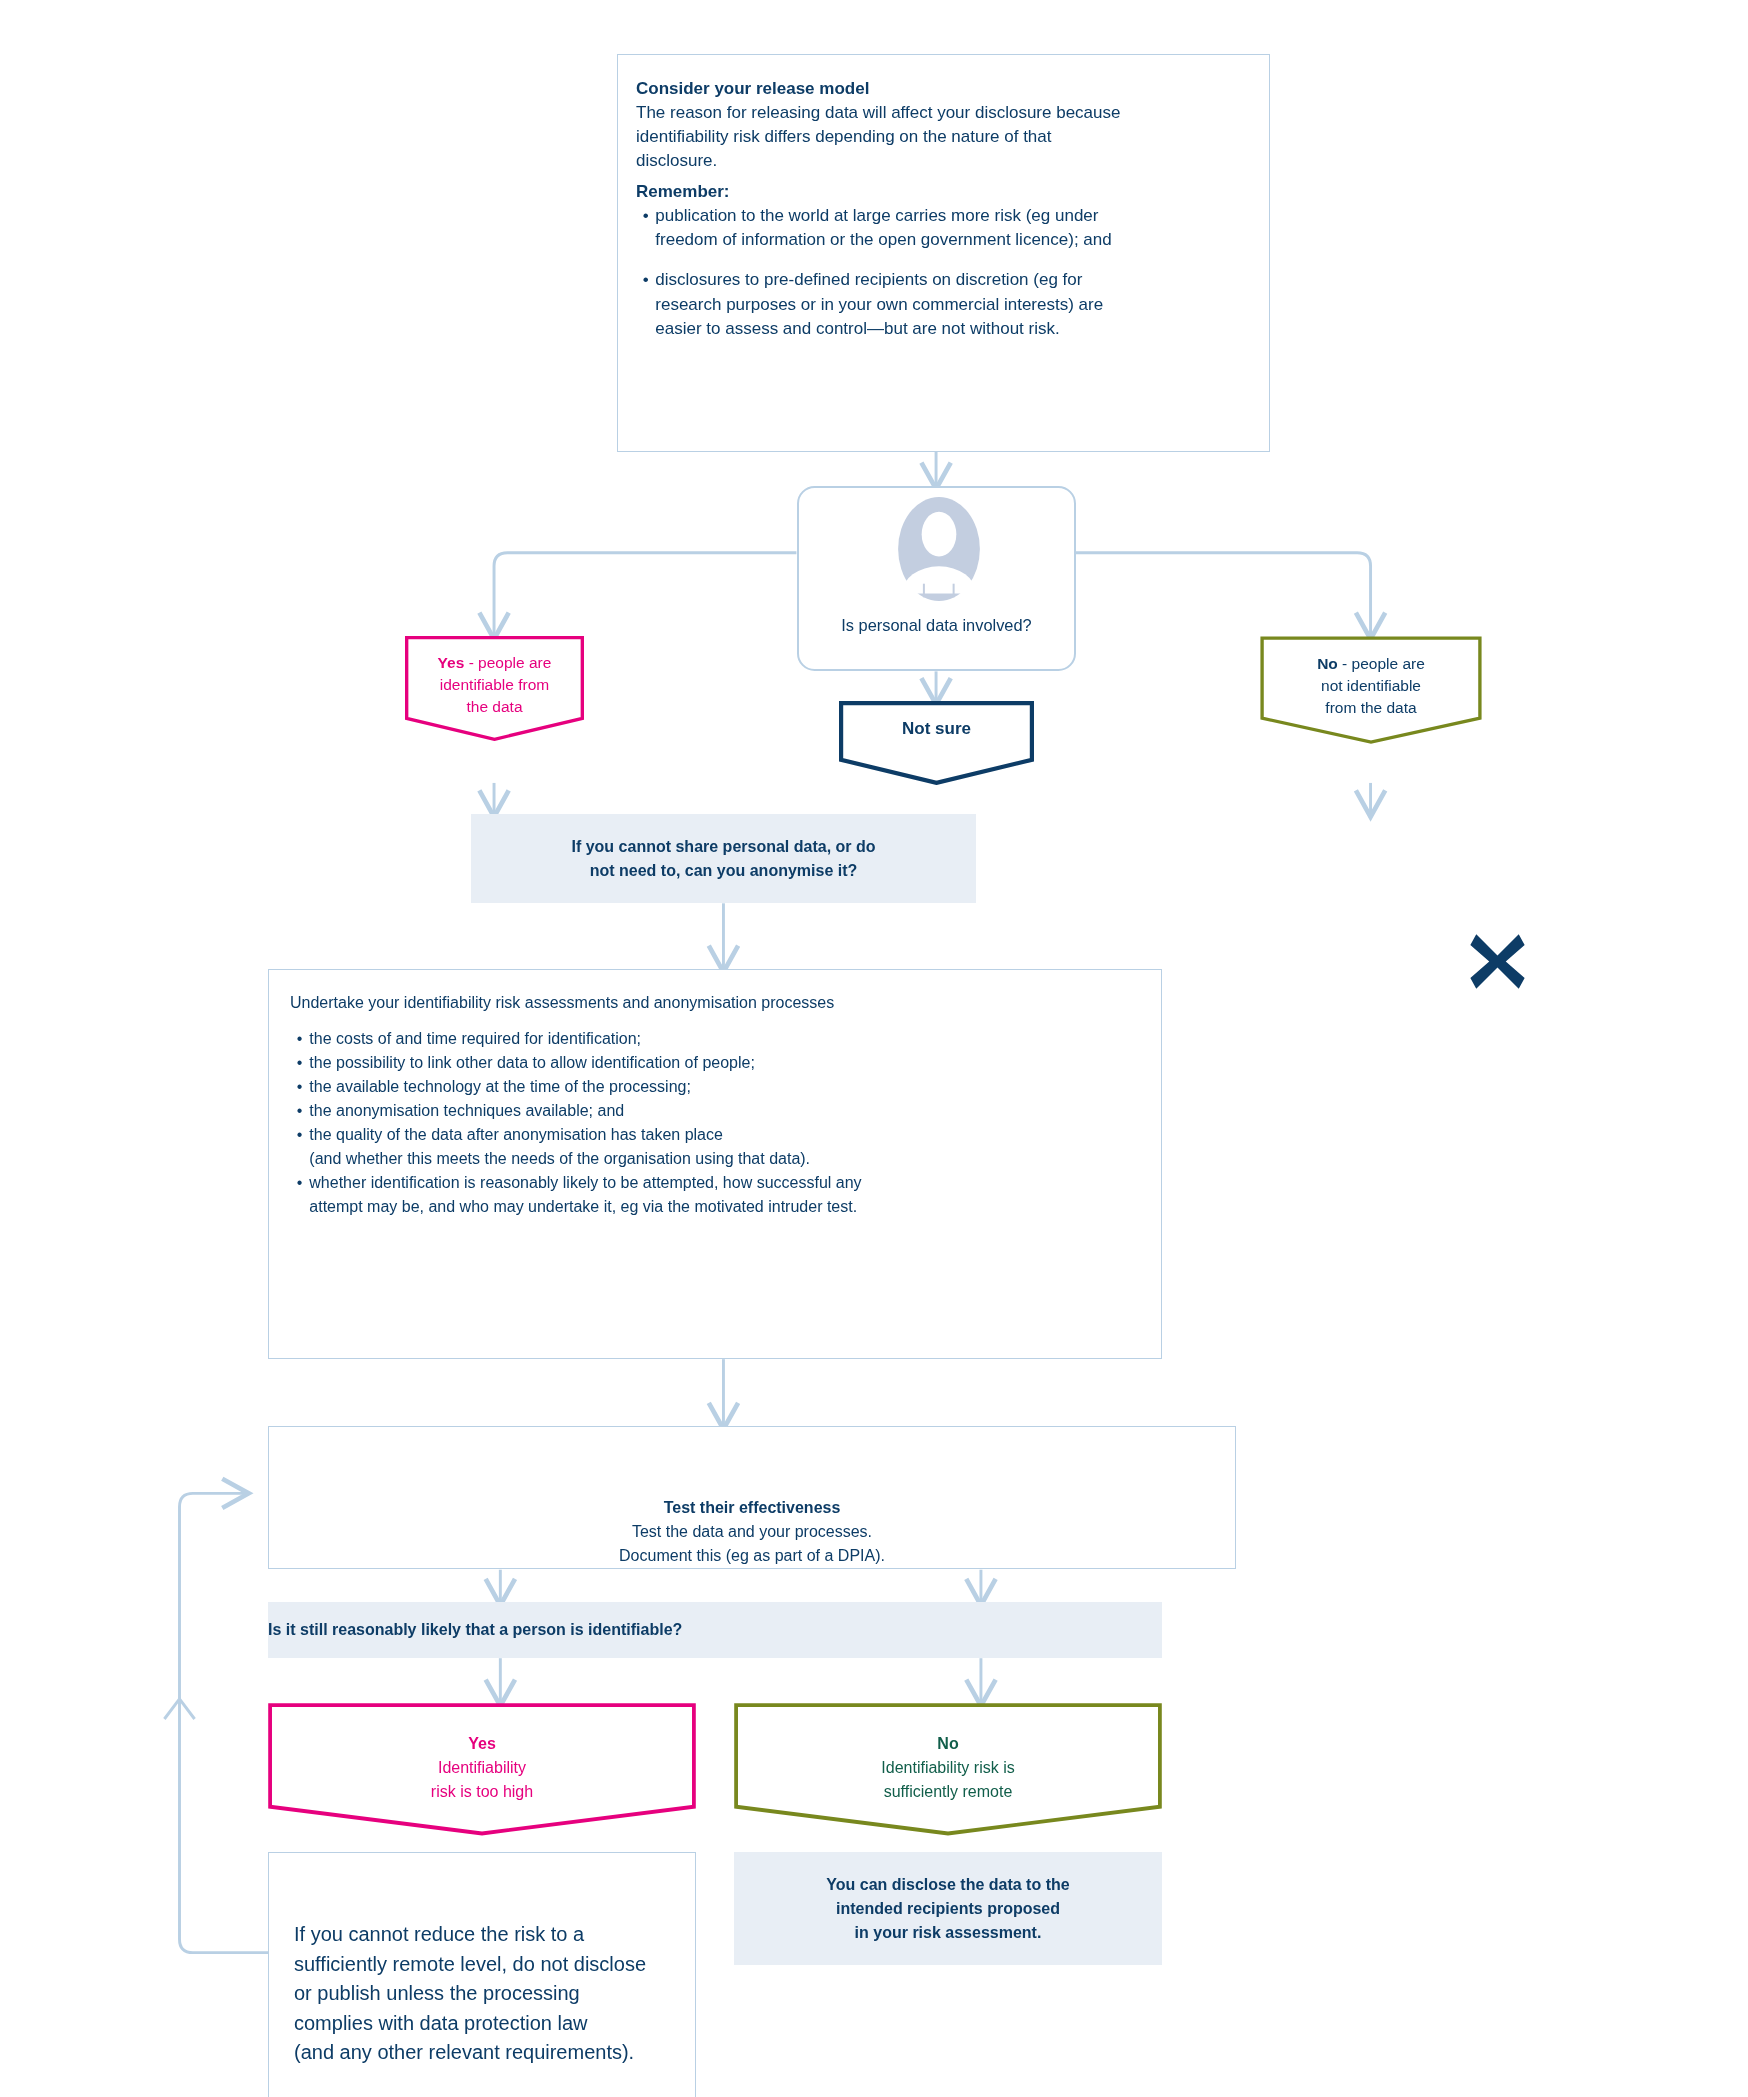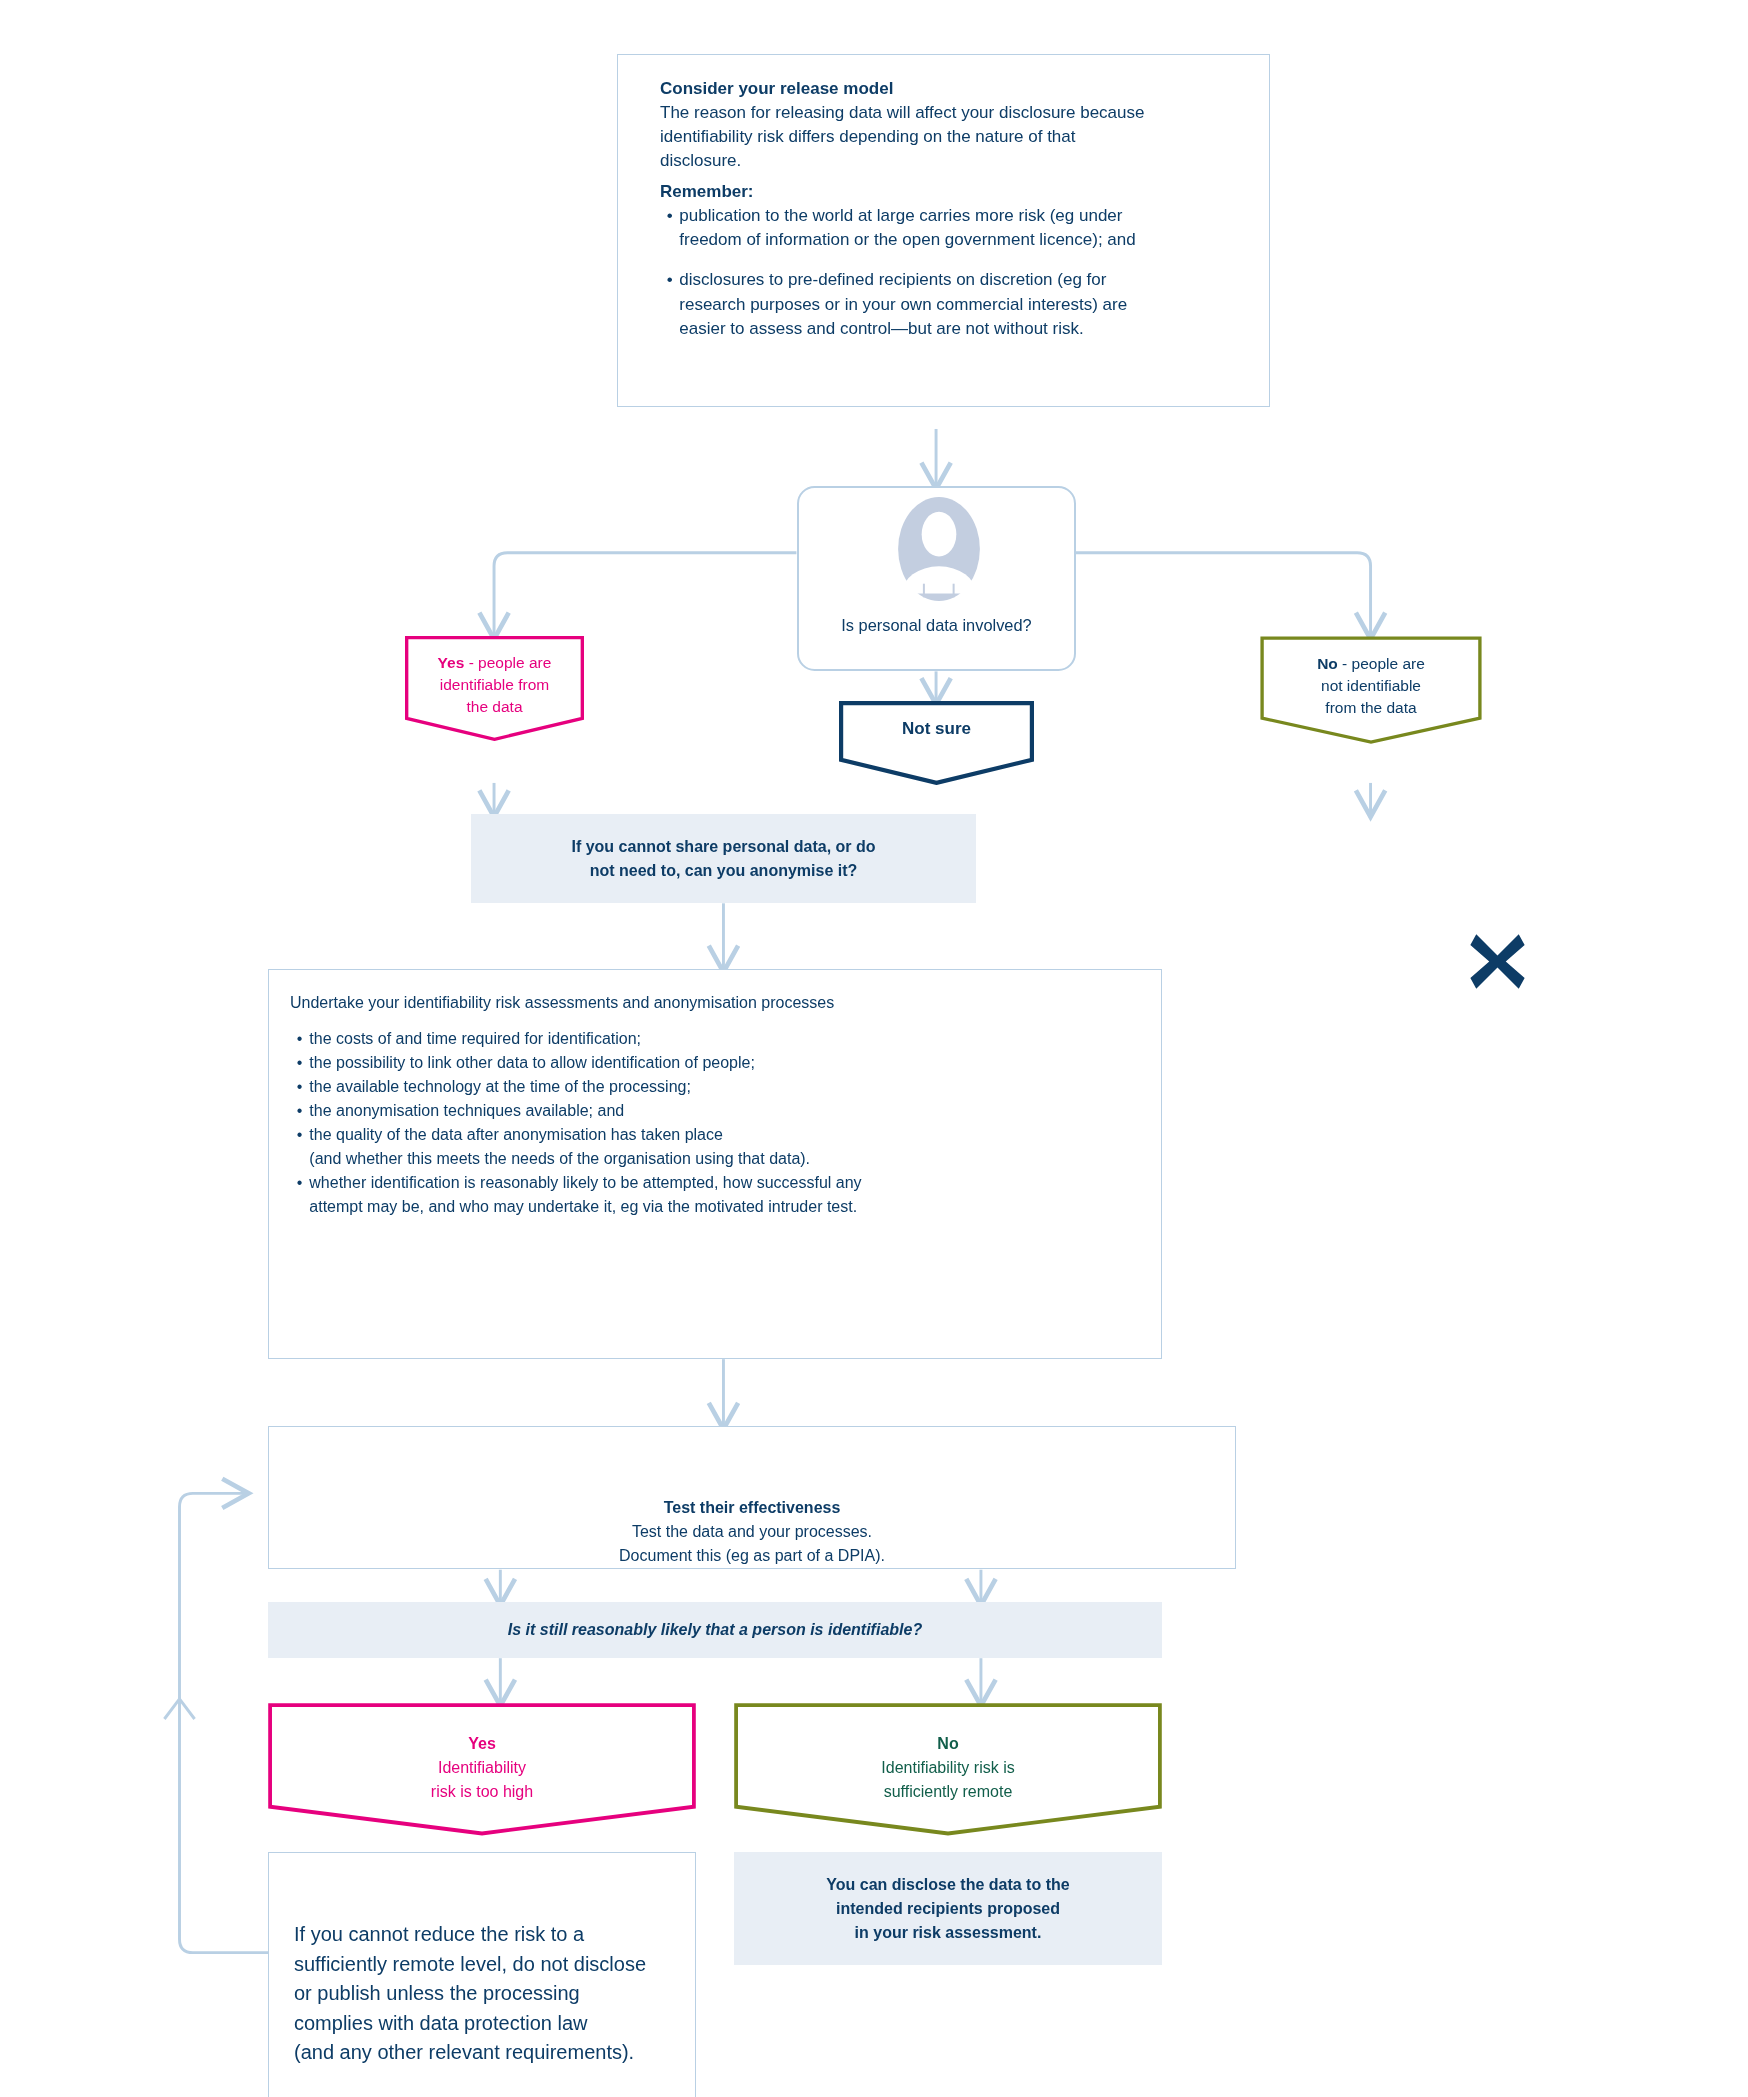--- a/index.html
+++ b/index.html
@@ -100,21 +100,21 @@
       <path d="M3268,1866 L3268,1940"></path>
 
       <path d="M640,4655 L460,4655 Q428,4655 428,4623 L428,3592 Q428,3560 460,3560 L586,3560"></path>
     </g>
 
     <g stroke="#b9d0e4" stroke-width="7" fill="none">
       <path d="M392,4098 L428,4050 L464,4098"></path>
     </g>
   </svg>
 
-  <div class="node box-outline" style="left:617px; top:54px; width:653px; height:353px; padding:22px 42px;">
+  <div class="node box-outline" style="left:617px; top:54px; width:653px; height:398px; padding:22px 18px;">
     <div class="txt b" style="font-size:17px;">Consider your release model</div>
     <div class="txt" style="font-size:17px;">
       <div>The reason for releasing data will affect your disclosure because</div>
       <div>identifiability risk differs depending on the nature of that</div>
       <div>disclosure.</div>
     </div>
     <div class="sp"></div>
     <div class="txt b" style="font-size:17px;">Remember:</div>
     <ul class="bullets txt" style="font-size:17px;">
       <li>
@@ -218,21 +218,21 @@
   </div>
 
   <div class="node box-outline" style="left:268px; top:1426px; width:968px; height:143px; display:flex; align-items:flex-end; justify-content:center;">
     <div class="txt center" style="font-size:16px;line-height:1.5;">
       <div class="b">Test their effectiveness</div>
       <div>Test the data and your processes.</div>
       <div>Document this (eg as part of a DPIA).</div>
     </div>
   </div>
 
-  <div class="node box-tint" style="left:268px; top:1602px; width:894px; height:56px; display:flex; align-items:center; justify-content:center;font-style:italic;">
+  <div class="node box-tint" style="left:268px; top:1602px; width:894px; height:56px; display:flex; align-items:center; justify-content:flex-start;">
     <div class="txt center b" style="font-size:16px;">Is it still reasonably likely that a person is identifiable?</div>
   </div>
 
   <div class="pent" style="left:268px; top:1703px; width:428px; height:133px;">
     <svg viewBox="0 0 1020 318" preserveAspectRatio="none">
       <polygon points="5,5 1015,5 1015,248 510,312 5,248" fill="#ffffff" stroke="#e6007e" stroke-width="9"></polygon>
     </svg>
     <div class="pent-label" style="top:28.5px;font-size:16px;line-height:1.5;color:#e6007e;">
       <span class="b">Yes</span><br>
       <span>Identifiability</span><br>

